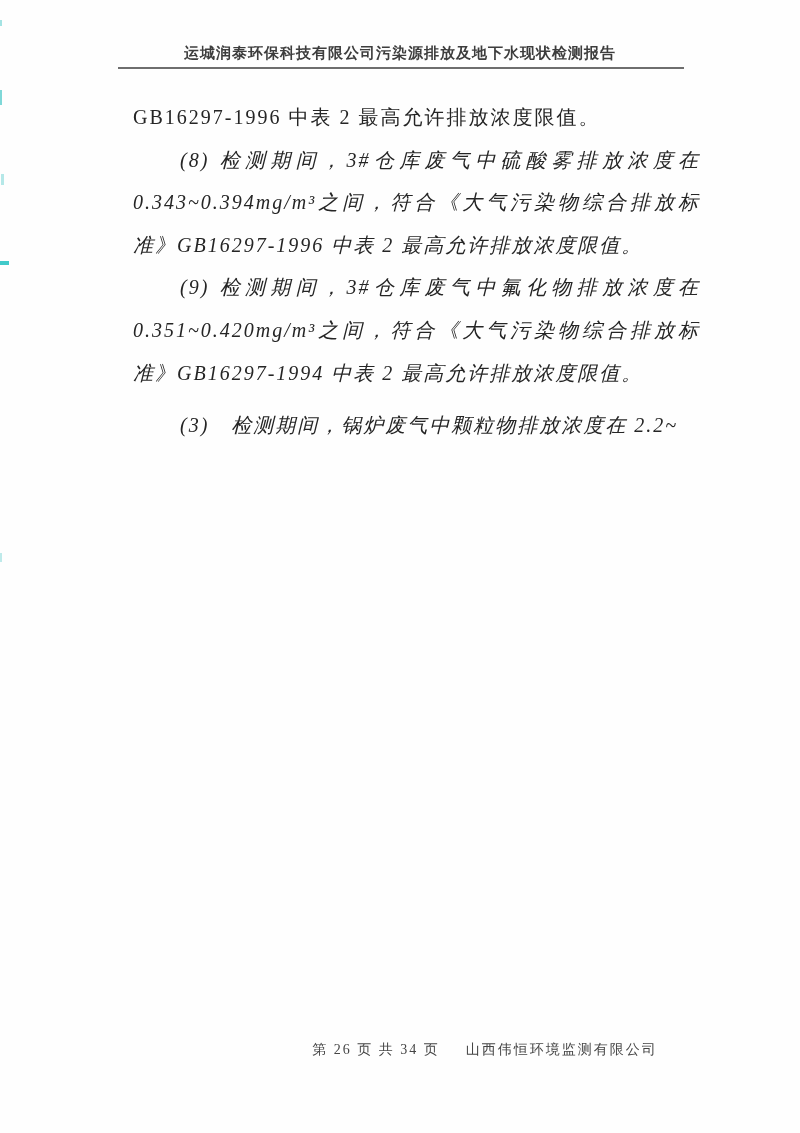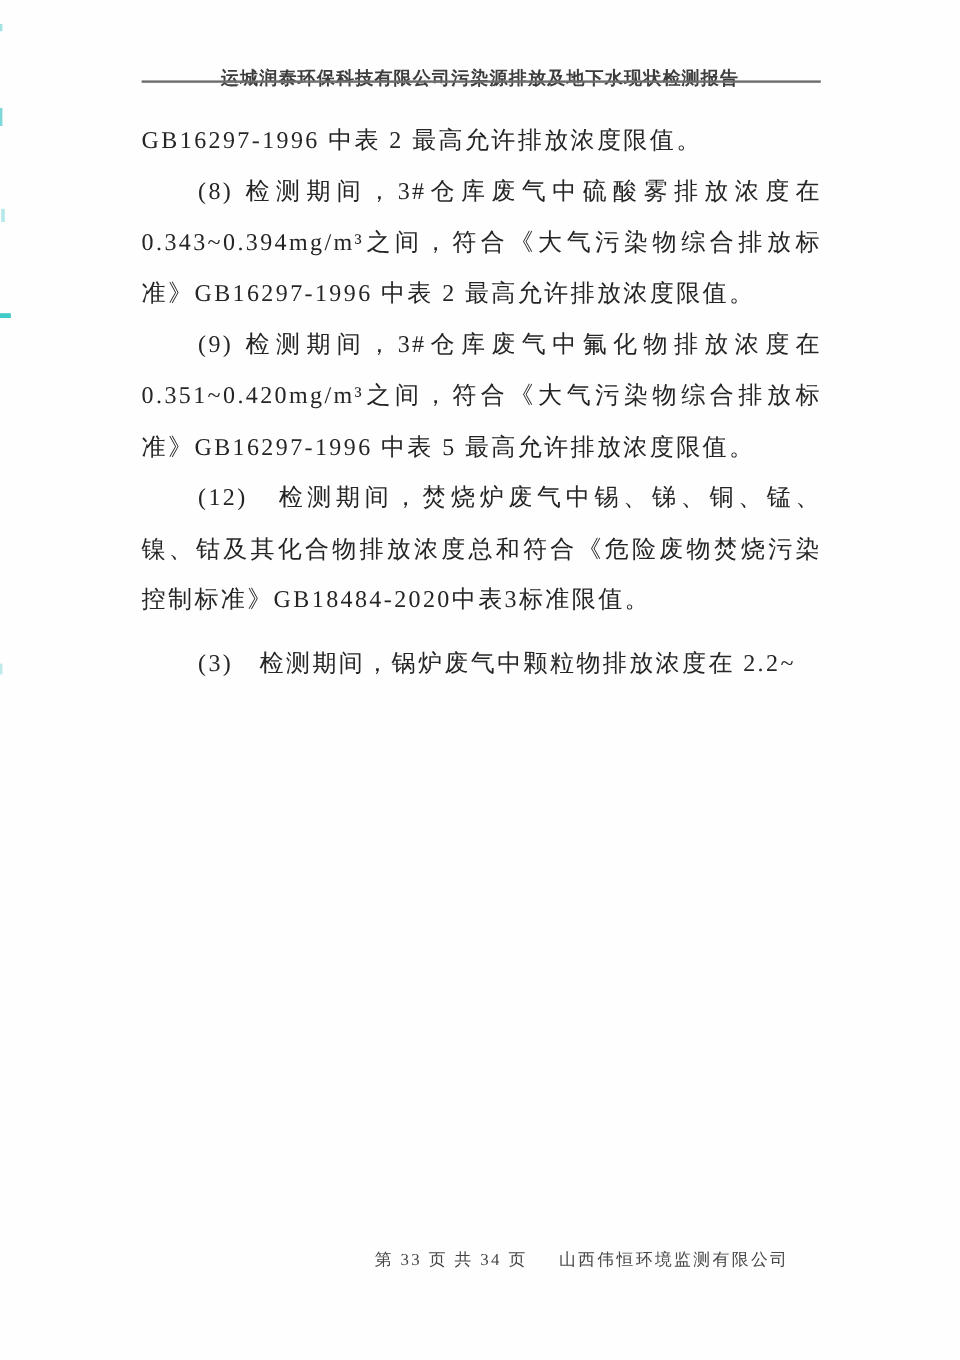--- a/index.html
+++ b/index.html
@@ -11,50 +11,50 @@
     position: relative;
     width: 800px;
     height: 1133px;
     background: #fefefe;
     font-family: "Liberation Serif", serif;
     overflow: hidden;
     box-sizing: border-box;
   }
   
   .header-title {
-    padding-top: 56px;
+    padding-top: 44px;
     text-align: center;
     font-size: 15px;
     font-weight: bold;
     color: #3d3d3d;
     letter-spacing: 1px;
   }
   .header-rule {
     position: absolute;
     left: 118px;
     top: 67px;
     width: 566px;
     height: 2px;
     background: #6e6e6e;
   }
   
   .doc-body {
     position: absolute;
-    left: 118px;
+    left: 133px;
     top: 96px;
     width: 567px;
     font-size: 20px;
     line-height: 42.6px;
     color: #252525;
     text-align: justify;
     text-justify: inter-character;
     letter-spacing: 2px;
   }
   .para { margin: 0; }
-  .para.indent { text-indent: 2.35em; }
+  .para.indent { text-indent: 2.35em; font-style: italic; }
   .para.cont { text-indent: 0; }
   .para:last-child { margin-top: 10px; }
   
   .footer {
     position: absolute;
     left: 0;
     right: 0;
     top: 1041px;
     text-align: center;
     font-size: 14px;
@@ -78,27 +78,26 @@
 <div class="page">
 
   <div>
     <div class="header-title">运城润泰环保科技有限公司污染源排放及地下水现状检测报告</div>
     <div class="header-rule"></div>
   </div>
 
   <div class="doc-body" id="document-body-container">
       <p class="para cont">GB16297-1996 中表 2 最高允许排放浓度限值。</p>
       <p class="para indent">(8) 检测期间，3#仓库废气中硫酸雾排放浓度在 0.343~0.394mg/m³之间，符合《大气污染物综合排放标准》GB16297-1996 中表 2 最高允许排放浓度限值。</p>
-      <p class="para indent">(9) 检测期间，3#仓库废气中氟化物排放浓度在 0.351~0.420mg/m³之间，符合《大气污染物综合排放标准》GB16297-1996 中表 5 最高允许排放浓度限值。</p>
-      <p class="para indent">(12)　检测期间，焚烧炉废气中锡、锑、铜、锰、镍、钴及其化合物排放浓度总和符合《危险废物焚烧污染控制标准》GB18484-2020中表3标准限值。</p>
+      <p class="para indent">(9) 检测期间，3#仓库废气中氟化物排放浓度在 0.351~0.420mg/m³之间，符合《大气污染物综合排放标准》GB16297-1994 中表 2 最高允许排放浓度限值。</p>
       <p class="para indent">(3)　检测期间，锅炉废气中颗粒物排放浓度在 2.2~</p>
     </div>
 
   <div class="footer">
-    <span>第 33 页 共 34 页</span><span class="company">山西伟恒环境监测有限公司</span>
+    <span>第 26 页 共 34 页</span><span class="company">山西伟恒环境监测有限公司</span>
   </div>
 
   <div>
     <i class="mark m1"></i>
     <i class="mark m2"></i>
     <i class="mark m3"></i>
     <i class="mark m4"></i>
     <i class="mark m5"></i>
   </div>
 

